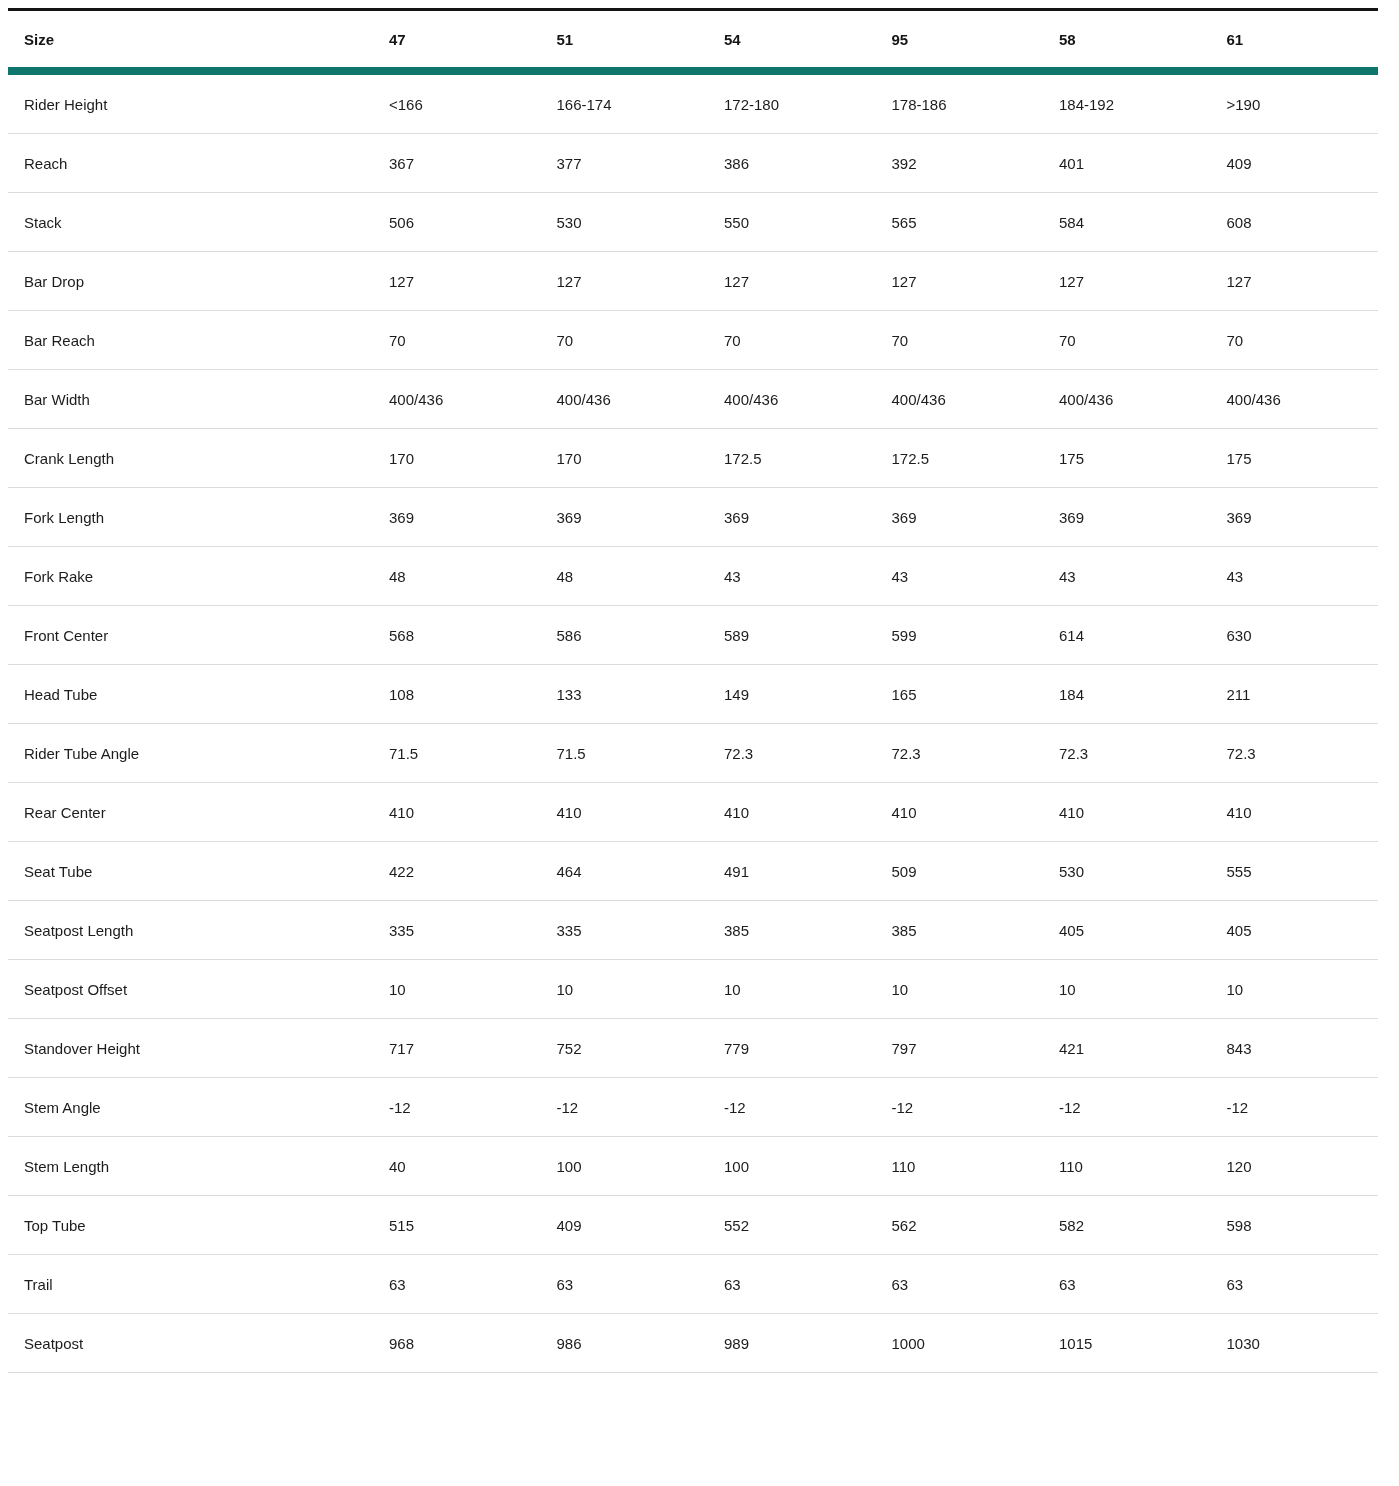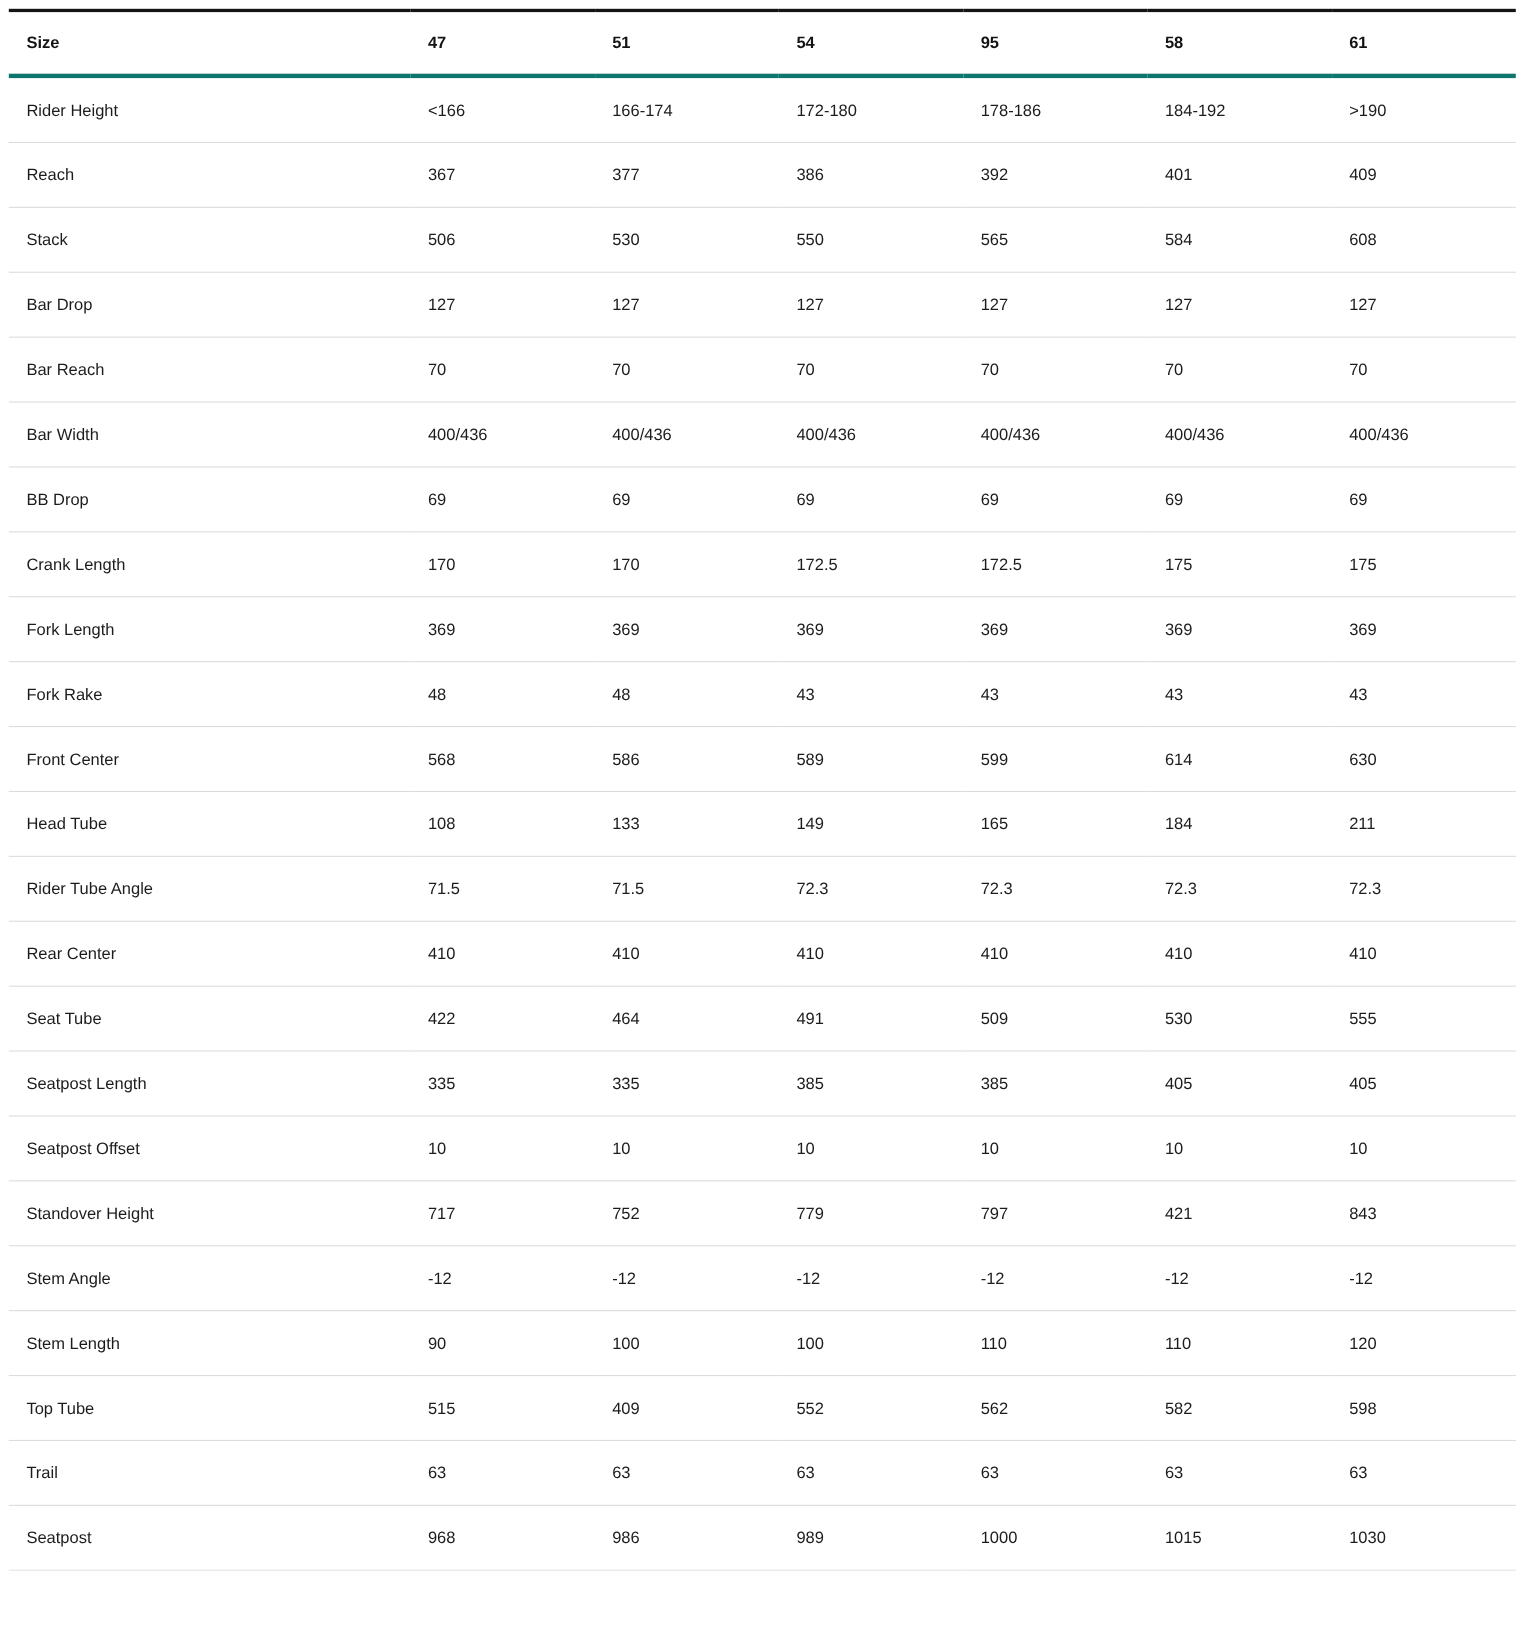--- a/index.html
+++ b/index.html
@@ -23,21 +23,21 @@
     width: 349px;
   }
   table.geo thead th {
     height: 56px;
     padding: 0 0 0 16px;
     text-align: left;
     vertical-align: middle;
     font-size: 15px;
     font-weight: 700;
     color: #141414;
-    border-bottom: 4px solid #0f766e;
+    border-bottom: 8px solid #0f766e;
     white-space: nowrap;
   }
   table.geo tbody td {
     height: 58px;
     padding: 0 0 0 16px;
     text-align: left;
     vertical-align: middle;
     font-size: 15px;
     font-weight: 400;
     color: #1c1c1c;
@@ -110,29 +110,20 @@
         <tr>
           <td class="label-col">Bar Width</td>
           <td>400/436</td>
           <td>400/436</td>
           <td>400/436</td>
           <td>400/436</td>
           <td>400/436</td>
           <td>400/436</td>
         </tr>
         <tr>
-          <td class="label-col">BB Drop</td>
-          <td>69</td>
-          <td>69</td>
-          <td>69</td>
-          <td>69</td>
-          <td>69</td>
-          <td>69</td>
-        </tr>
-        <tr>
           <td class="label-col">Crank Length</td>
           <td>170</td>
           <td>170</td>
           <td>172.5</td>
           <td>172.5</td>
           <td>175</td>
           <td>175</td>
         </tr>
         <tr>
           <td class="label-col">Fork Length</td>
@@ -228,21 +219,21 @@
           <td class="label-col">Stem Angle</td>
           <td>-12</td>
           <td>-12</td>
           <td>-12</td>
           <td>-12</td>
           <td>-12</td>
           <td>-12</td>
         </tr>
         <tr>
           <td class="label-col">Stem Length</td>
-          <td>90</td>
+          <td>40</td>
           <td>100</td>
           <td>100</td>
           <td>110</td>
           <td>110</td>
           <td>120</td>
         </tr>
         <tr>
           <td class="label-col">Top Tube</td>
           <td>515</td>
           <td>409</td>

